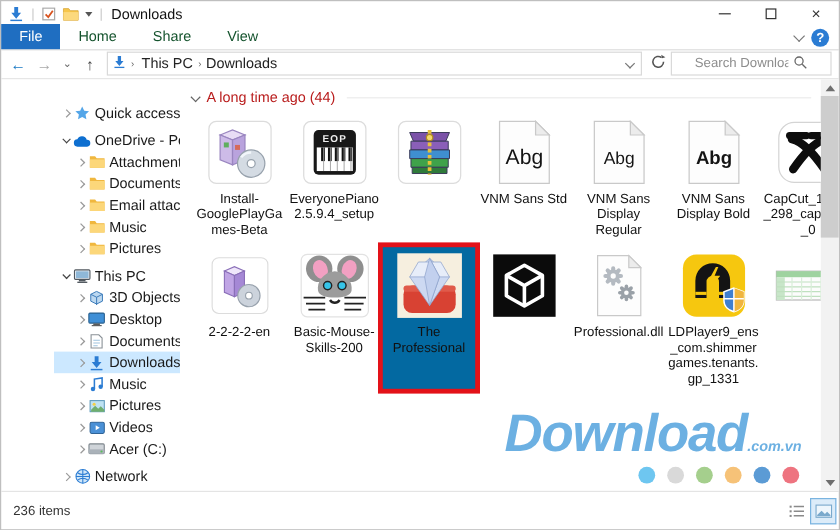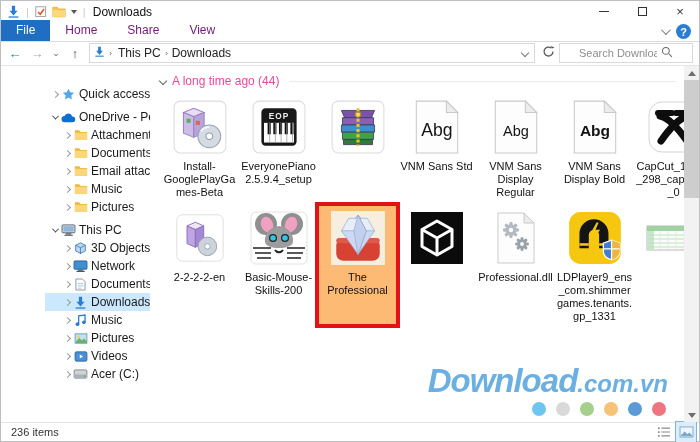--- a/index.html
+++ b/index.html
@@ -16,21 +16,21 @@
   .caret { width:0; height:0; border-left:3px solid transparent; border-right:3px solid transparent; border-top:4px solid #555; }
   .win-title { margin-left:6px; font-size:12px; color:#111; }
   .win-controls { margin-left:auto; display:flex; height:21px; }
   .wbtn { width:38px; height:21px; display:flex; align-items:center; justify-content:center; color:#333; cursor:default; }
   .min-bar { width:10px; height:1px; background:#333; }
   .max-box { width:9px; height:9px; border:1px solid #333; }
   .close-x { font-size:13px; line-height:1; }
 
   
   .tabs-row { height:20px; display:flex; align-items:flex-end; border-bottom:1px solid #dcdcdc; flex:0 0 auto; padding-left:0; }
-  .tab { padding:3px 15px 4px; font-size:12px; color:#701a75; cursor:default; }
+  .tab { padding:3px 15px 4px; font-size:12px; color:#14532d; cursor:default; }
   .tab.active { background:#1f6ec1; color:#fff; }
   .tabs-right { margin-left:auto; display:flex; align-items:center; gap:8px; padding:0 8px 2px; }
   .rib-chev { width:7px; height:7px; border-right:1.3px solid #777; border-bottom:1.3px solid #777; transform:rotate(45deg) translateY(-2px); }
   .help-circle { width:15px; height:15px; border-radius:50%; background:#2b7cd3; color:#fff; font-size:11px; font-weight:bold; display:flex; align-items:center; justify-content:center; }
 
   
   .addr-row { height:24px; display:flex; align-items:center; padding:1px 6px 2px 4px; border-bottom:1px solid #e6e6e6; flex:0 0 auto; gap:2px; }
   .navbtn { width:20px; height:19px; display:flex; align-items:center; justify-content:center; font-size:13px; color:#1a79c4; }
   .navbtn.dis { color:#a9a9a9; }
   .navbtn.small { width:14px; font-size:9px; color:#666; }
@@ -51,49 +51,49 @@
   .side-item.sel { background:#cce8ff; }
   .side-item .chev { width:5px; height:5px; border-right:1.2px solid #9a9a9a; border-bottom:1.2px solid #9a9a9a; transform:rotate(-45deg); flex:0 0 auto; }
   .side-item .chev.down { border-color:#444; transform:rotate(45deg) translate(-1px,-1px); }
   .side-item .sicon { width:15px; height:14px; flex:0 0 auto; display:flex; align-items:center; justify-content:center; }
   .side-item .slabel { font-size:12px; color:#1a1a1a; overflow:hidden; }
   .side-item.ind { padding-left:20px; }
 
   .content { flex:1; position:relative; padding:6px 0 0 10px; overflow:hidden; }
   .group-hdr { display:flex; align-items:center; gap:6px; height:18px; margin-bottom:4px; padding-right:8px; }
   .group-hdr .gchev { width:6px; height:6px; border-right:1.3px solid #666; border-bottom:1.3px solid #666; transform:rotate(45deg); }
-  .group-hdr .gtext { color:#ec4899; font-size:12px; white-space:nowrap; }
+  .group-hdr .gtext { color:#b91c1c; font-size:12px; white-space:nowrap; }
   .group-hdr .grule { flex:1; border-top:1px solid #ebebeb; margin-left:4px; }
 
   .grid { display:flex; flex-wrap:wrap; width:560px; }
   .tile { width:79px; display:flex; flex-direction:column; align-items:center; padding:2px 1px; position:relative; margin-bottom:4px; }
   .tile .iconwrap { width:62px; height:62px; display:flex; align-items:center; justify-content:center; }
   .tile .fname { font-size:11px; line-height:13px; text-align:center; margin-top:2px; max-width:78px; overflow-wrap:anywhere; color:#111; }
-  .tile.sel { background:#fdba74; outline:1px solid #a3d2f5; }
+  .tile.sel { background:#0369a1; outline:1px solid #a3d2f5; }
   .tile.annot::after { content:""; position:absolute; inset:-3px; border:4px solid #e31219; pointer-events:none; }
 
   
   .vscroll { width:15px; flex:0 0 auto; background:#f2f2f2; display:flex; flex-direction:column; align-items:center; }
   .sarrow { height:14px; width:15px; display:flex; align-items:center; justify-content:center; }
   .tri-up { width:0; height:0; border-left:4px solid transparent; border-right:4px solid transparent; border-bottom:5px solid #6e6e6e; }
   .tri-dn { width:0; height:0; border-left:4px solid transparent; border-right:4px solid transparent; border-top:5px solid #6e6e6e; }
   .sthumb { width:15px; height:118px; background:#cdcdcd; }
   .strack { flex:1; }
 
   
   .watermark { position:absolute; right:16px; bottom:6px; text-align:right; pointer-events:none; z-index:6; }
   .wm-text { font-style:italic; font-weight:bold; color:#6cb0e2;
     text-shadow:0 1px 0 #fff, 0 -1px 0 #fff; white-space:nowrap; }
-  .wm-main { font-size:33px; letter-spacing:-1px; }
-  .wm-suffix { font-size:24px; }
+  .wm-main { font-size:44px; letter-spacing:-1px; }
+  .wm-suffix { font-size:12px; }
   .wm-dots { display:flex; gap:10px; justify-content:flex-end; margin-top:2px; padding-right:2px; }
   .wm-dots span { width:14px; height:14px; border-radius:50%; display:block; }
 
   
-  .statusbar { height:19px; border-top:1px solid #e4e4e4; display:flex; align-items:center; padding:0 2px 0 10px; flex:0 0 auto; }
+  .statusbar { height:32px; border-top:1px solid #e4e4e4; display:flex; align-items:center; padding:0 2px 0 10px; flex:0 0 auto; }
   .scount { font-size:11px; color:#333; }
   .view-btns { margin-left:auto; display:flex; align-items:center; height:25px; }
   .vbtn { width:22px; height:22px; display:flex; align-items:center; justify-content:center; }
   .vbtn.sel { background:#dcecf9; border:1px solid #7ab4e0; }
 </style>
 </head>
 <body>
 
 <div class="window">
 
@@ -288,21 +288,21 @@
 
   <div class="side-item ind">
     <span class="chev"></span>
     <span class="sicon">
             <svg width="15" height="12" viewBox="0 0 16 13">
               <rect x="1" y="1" width="14" height="9" rx="1" fill="#3f8fd6" stroke="#2a618f"></rect>
               <rect x="5" y="10.4" width="6" height="1.3" fill="#555"></rect>
               <rect x="3.6" y="11.8" width="9" height="1.2" fill="#555"></rect>
             </svg>
           </span>
-    <span class="slabel">Network</span>
+    <span class="slabel">Desktop</span>
   </div>
 
   <div class="side-item ind">
     <span class="chev"></span>
     <span class="sicon">
             <svg width="11" height="13" viewBox="0 0 12 14">
               <path d="M1 1h7l3 3v9H1z" fill="#fff" stroke="#8a9197"></path>
               <path d="M3 6h6M3 8.5h6M3 11h4" stroke="#9fc4e0" stroke-width="1"></path>
             </svg>
           </span>
@@ -360,20 +360,30 @@
     <span class="sicon">
             <svg width="15" height="10" viewBox="0 0 16 11">
               <rect x="1" y="1" width="14" height="9" rx="1" fill="#cfd4d9" stroke="#7d858c"></rect>
               <rect x="1" y="6" width="14" height="4" fill="#aab2b9"></rect>
               <circle cx="12.5" cy="8" r="1" fill="#58c258"></circle>
             </svg>
           </span>
     <span class="slabel">Acer (C:)</span>
   </div>
 
+  <div class="side-item grp">
+    <span class="chev"></span>
+    <span class="sicon">
+            <svg width="14" height="14" viewBox="0 0 16 16">
+              <circle cx="8" cy="8" r="6.5" fill="#cfe6f8" stroke="#2b7cd3"></circle>
+              <path d="M1.5 8h13M8 1.5v13M3 4.5c3 2 7 2 10 0M3 11.5c3-2 7-2 10 0" fill="none" stroke="#2b7cd3" stroke-width="1"></path>
+            </svg>
+          </span>
+    <span class="slabel">Network</span>
+  </div>
 </nav>
 
     <div class="content">
       <div class="group-hdr">
         <span class="gchev"></span>
         <span class="gtext">A long time ago (44)</span>
         <span class="grule"></span>
       </div>
       <div class="grid" id="file-grid">
   <div class="tile">

